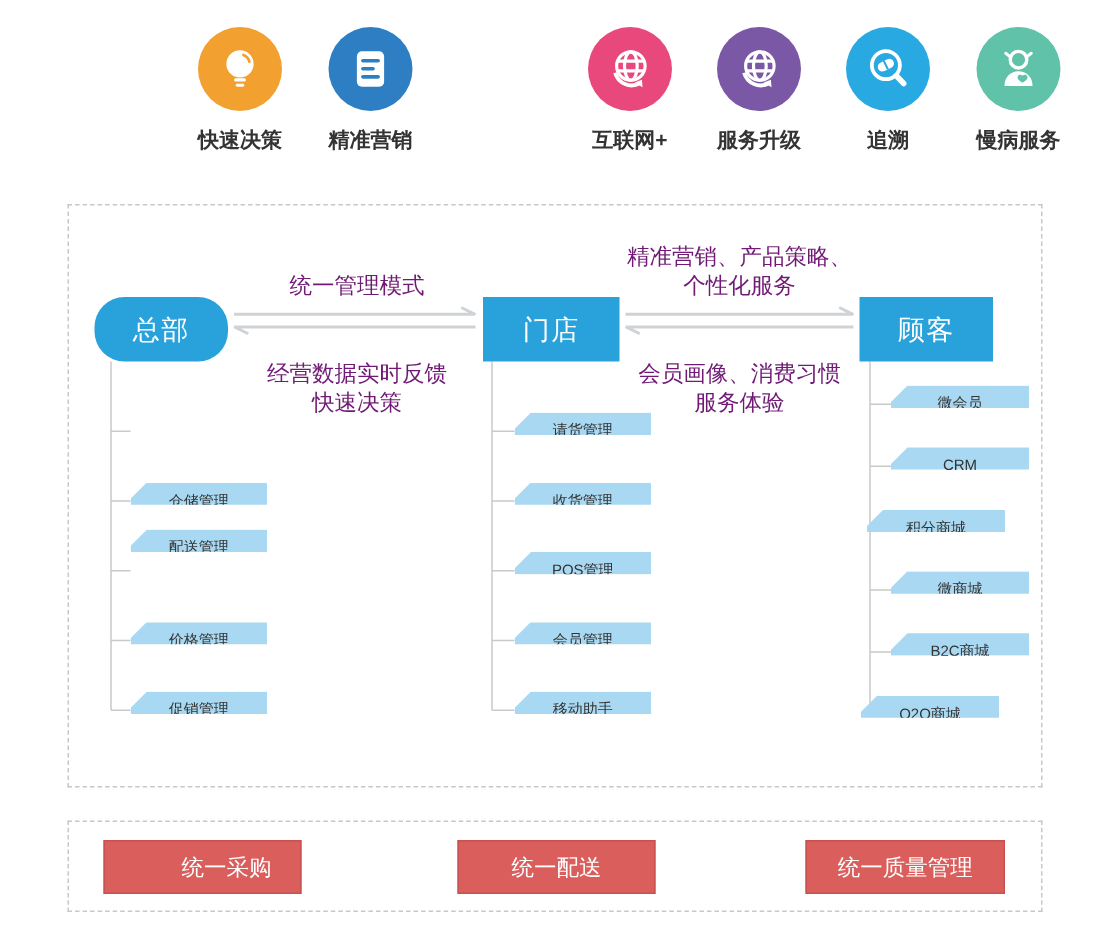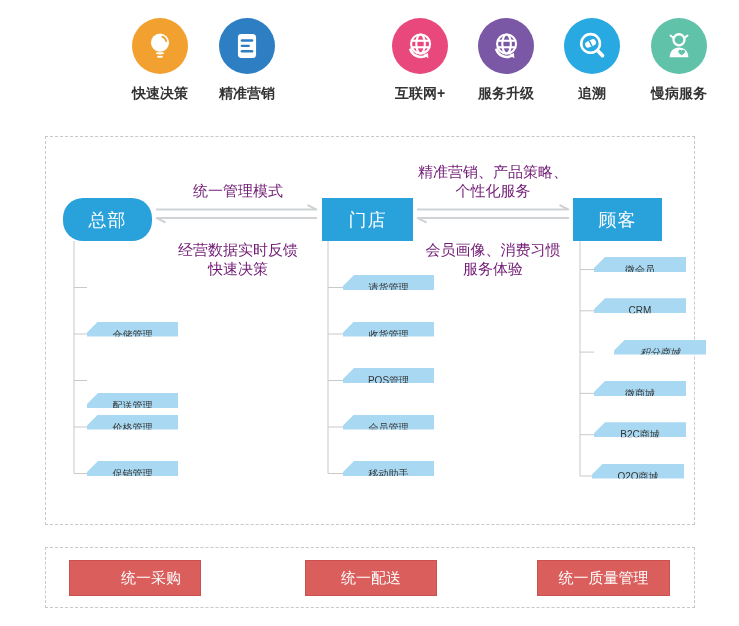--- a/index.html
+++ b/index.html
@@ -157,36 +157,36 @@
     <div class="alabel" style="left:342px;top:25px;">
       <div>精准营销、产品策略、</div>
       <div>个性化服务</div>
     </div>
     <div class="alabel" style="left:342px;top:103px;">
       <div>会员画像、消费习惯</div>
       <div>服务体验</div>
     </div>
 
     <div class="item" style="left:41px;top:184.5px;width:91px;">仓储管理</div>
-    <div class="item" style="left:41px;top:216px;width:91px;margin-top:40px;">配送管理</div>
+    <div class="item" style="left:41px;top:216px;width:91px;">配送管理</div>
     <div class="item" style="left:41px;top:277.5px;width:91px;">价格管理</div>
     <div class="item" style="left:41px;top:324px;width:91px;">促销管理</div>
 
     <div class="item" style="left:297px;top:138px;width:91px;">请货管理</div>
     <div class="item" style="left:297px;top:184.5px;width:91px;">收货管理</div>
     <div class="item" style="left:297px;top:231px;width:91px;">POS管理</div>
     <div class="item" style="left:297px;top:277.5px;width:91px;">会员管理</div>
     <div class="item" style="left:297px;top:324px;width:91px;">移动助手</div>
 
     <div class="item" style="left:548px;top:120px;width:92px;">微会员</div>
     <div class="item" style="left:548px;top:161.3px;width:92px;">CRM</div>
-    <div class="item" style="left:568px;top:202.6px;width:92px;font-style:italic;">积分商城</div>
+    <div class="item" style="left:532px;top:202.6px;width:92px;">积分商城</div>
     <div class="item" style="left:548px;top:243.9px;width:92px;">微商城</div>
     <div class="item" style="left:548px;top:285.2px;width:92px;">B2C商城</div>
-    <div class="item" style="left:546px;top:326.5px;width:92px;">O2O商城</div>
+    <div class="item" style="left:528px;top:326.5px;width:92px;">O2O商城</div>
   </div>
 
   <div class="dashed" id="footer-box">
     <div class="rbtn" style="left:23px;width:132px;padding-left:32px;">统一采购</div>
     <div class="rbtn" style="left:259px;width:132px;">统一配送</div>
     <div class="rbtn" style="left:491px;width:133px;">统一质量管理</div>
   </div>
 
 </div>
 

